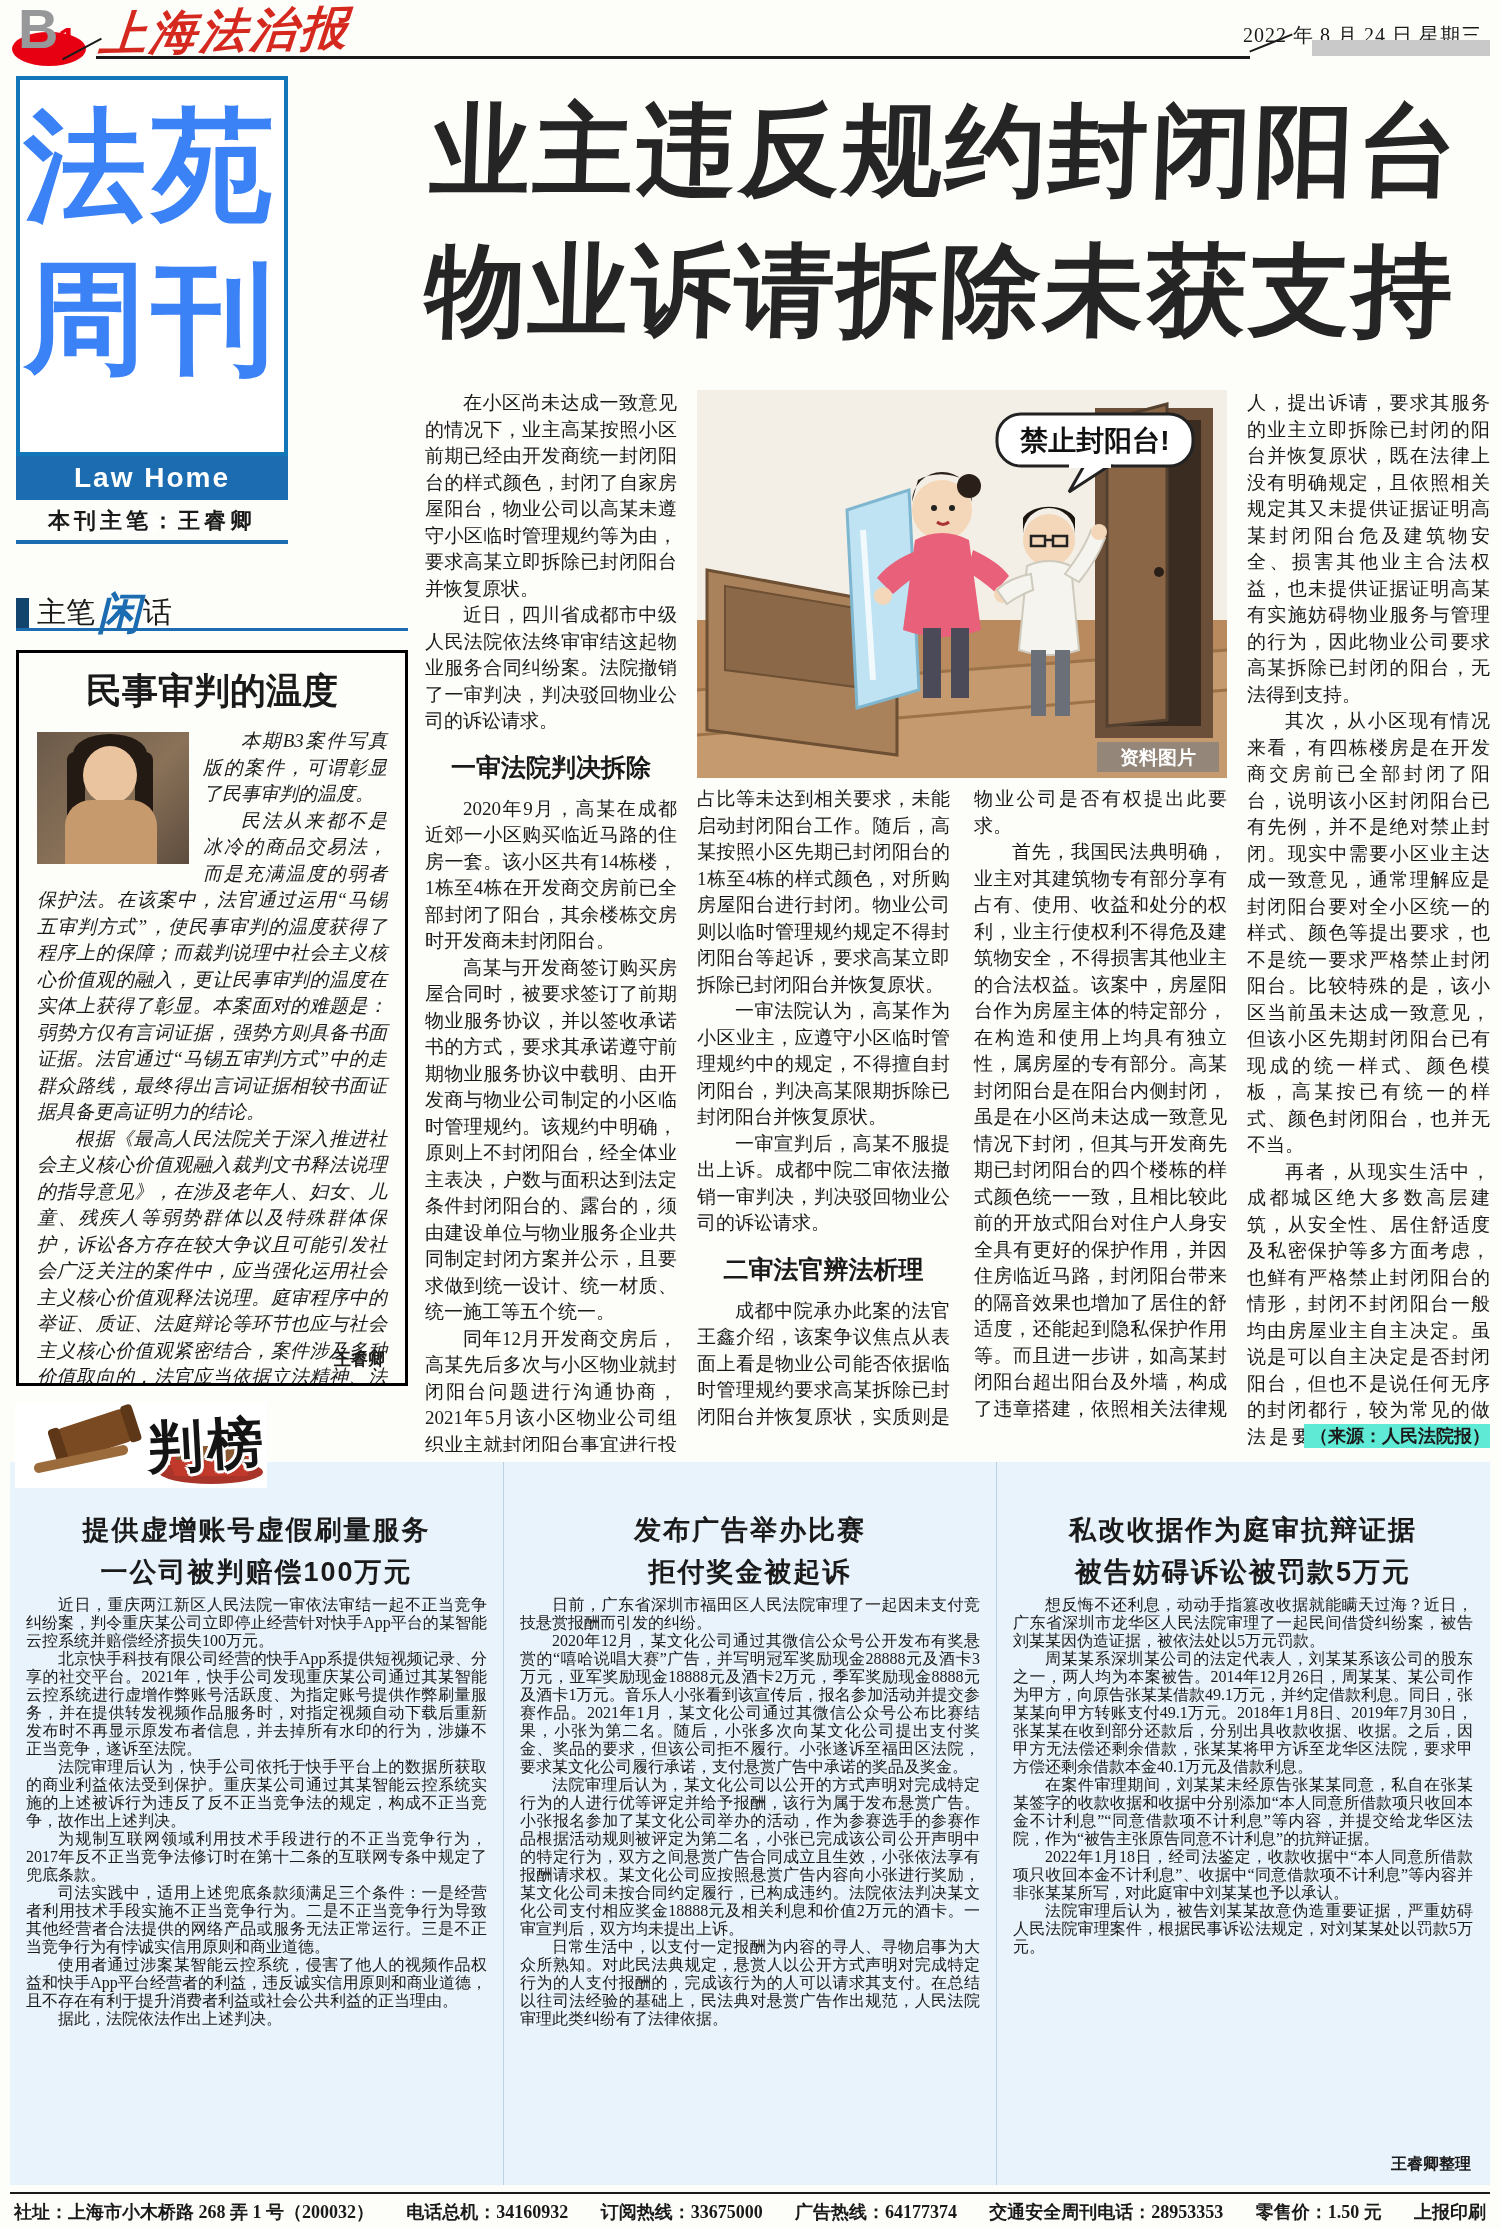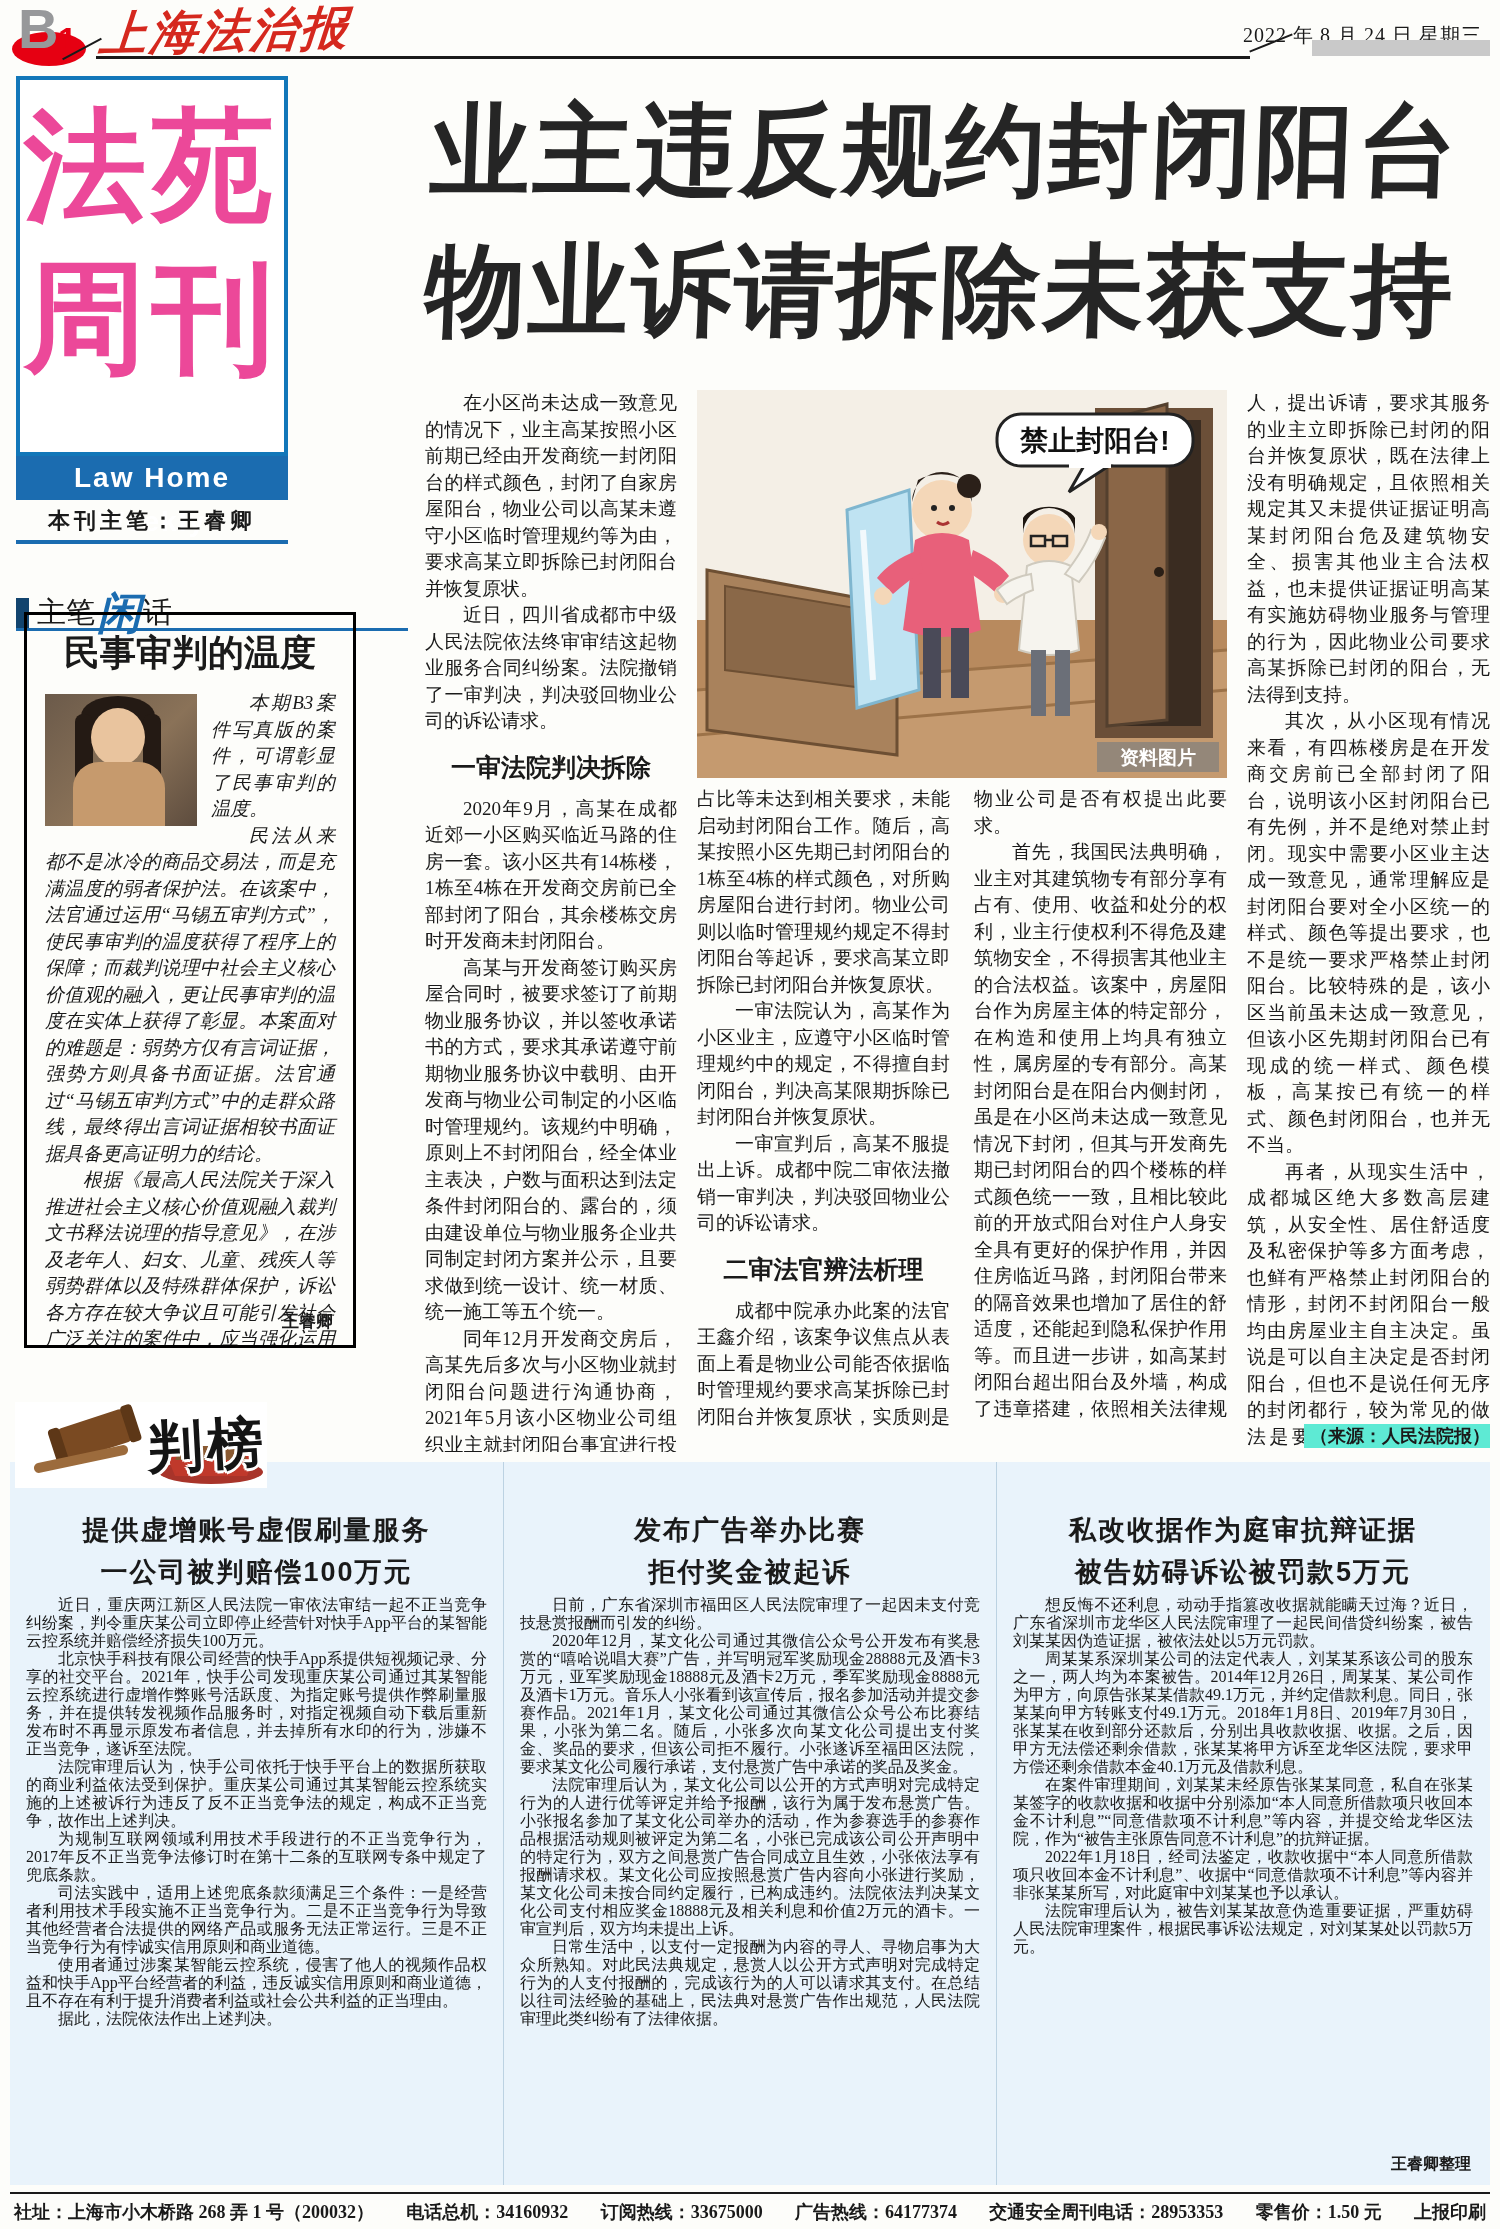--- a/index.html
+++ b/index.html
@@ -16,33 +16,33 @@
   #masthead{position:absolute;left:100px;top:0px;font-size:47px;font-weight:900;color:#d5281e;
             transform:skewX(-6deg) rotate(-1.5deg);letter-spacing:3px;font-style:italic;}
   #hdr-date{position:absolute;right:18px;top:22px;font-size:20px;letter-spacing:1px;}
   #hdr-rule{position:absolute;left:96px;top:56px;width:1154px;border-bottom:3px solid #1a1a1a;}
   #hdr-diag{position:absolute;left:1248px;top:42px;width:46px;border-bottom:2px solid #1a1a1a;transform:rotate(-22deg);}
   #hdr-diag2{position:absolute;left:60px;top:48px;width:44px;border-bottom:2px solid #1a1a1a;transform:rotate(-28deg);}
   #hdr-graybar{position:absolute;left:1312px;top:40px;width:178px;height:16px;background:#c9c9c9;}
 
   
   #logo-box{position:absolute;left:16px;top:76px;width:272px;height:380px;border:4px solid #1277b9;background:#fff;box-sizing:border-box;text-align:center;}
-  .logo-line{font-family:"Liberation Sans","DejaVu Sans",sans-serif;font-weight:900;font-size:122px;line-height:152px;color:#ec4899;letter-spacing:6px;margin-top:10px;}
+  .logo-line{font-family:"Liberation Sans","DejaVu Sans",sans-serif;font-weight:900;font-size:122px;line-height:152px;color:#3b82f6;letter-spacing:6px;margin-top:10px;}
   .logo-line + .logo-line{margin-top:0;}
   #logo-band{position:absolute;left:16px;top:456px;width:272px;height:44px;background:#1b6cb0;color:#fff;
              font-family:"Liberation Sans",sans-serif;font-weight:bold;font-size:28px;line-height:44px;text-align:center;letter-spacing:2px;}
   #chief{position:absolute;left:16px;top:506px;width:272px;text-align:center;font-size:22px;letter-spacing:4px;font-weight:bold;}
   #blue-rule{position:absolute;left:16px;top:540px;width:272px;border-top:4px solid #1b6cb0;}
   #colhead{position:absolute;left:16px;top:584px;width:392px;height:44px;border-bottom:3px solid #1b6cb0;}
   #colhead .sq{display:inline-block;width:13px;height:30px;background:#12446e;vertical-align:-6px;margin-right:8px;}
   #colhead .t{font-family:"Liberation Sans",sans-serif;font-weight:normal;font-size:29px;}
   #colhead .fancy{color:#1b6cb0;font-size:44px;font-weight:900;font-style:italic;font-family:"Liberation Serif",serif;vertical-align:-6px;margin:0 2px;}
 
-  #essay-box{position:absolute;left:16px;top:612px;width:332px;height:736px;border:3px solid #000;box-sizing:border-box;
-             padding:12px 18px 14px 18px;overflow:hidden;margin-left:8px;}
+  #essay-box{position:absolute;left:16px;top:650px;width:392px;height:736px;border:3px solid #000;box-sizing:border-box;
+             padding:12px 18px 14px 18px;overflow:hidden;}
   #essay-title{font-family:"Liberation Sans",sans-serif;font-weight:900;font-size:36px;text-align:center;margin:2px 0 12px 0;}
   #essay-photo{float:left;width:152px;height:132px;margin:4px 14px 4px 0;position:relative;overflow:hidden;
                background:linear-gradient(135deg,#6b5a4a 0%,#8a7258 55%,#5d4c3e 100%);}
   #essay-photo .face{position:absolute;left:46px;top:14px;width:54px;height:58px;border-radius:50%;background:#e9c49e;}
   #essay-photo .hair{position:absolute;left:36px;top:2px;width:74px;height:40px;border-radius:50% 50% 0 0;background:#241a14;}
   #essay-photo .hair2{position:absolute;left:30px;top:20px;width:18px;height:70px;background:#241a14;border-radius:8px;}
   #essay-photo .hair3{position:absolute;left:98px;top:20px;width:18px;height:70px;background:#241a14;border-radius:8px;}
   #essay-photo .torso{position:absolute;left:28px;top:68px;width:92px;height:64px;border-radius:26px 26px 0 0;background:#c69a6d;}
   #essay-text{font-style:italic;font-size:18px;line-height:24.5px;text-align:justify;}
   #essay-text .para{margin:0;text-indent:2em;}

